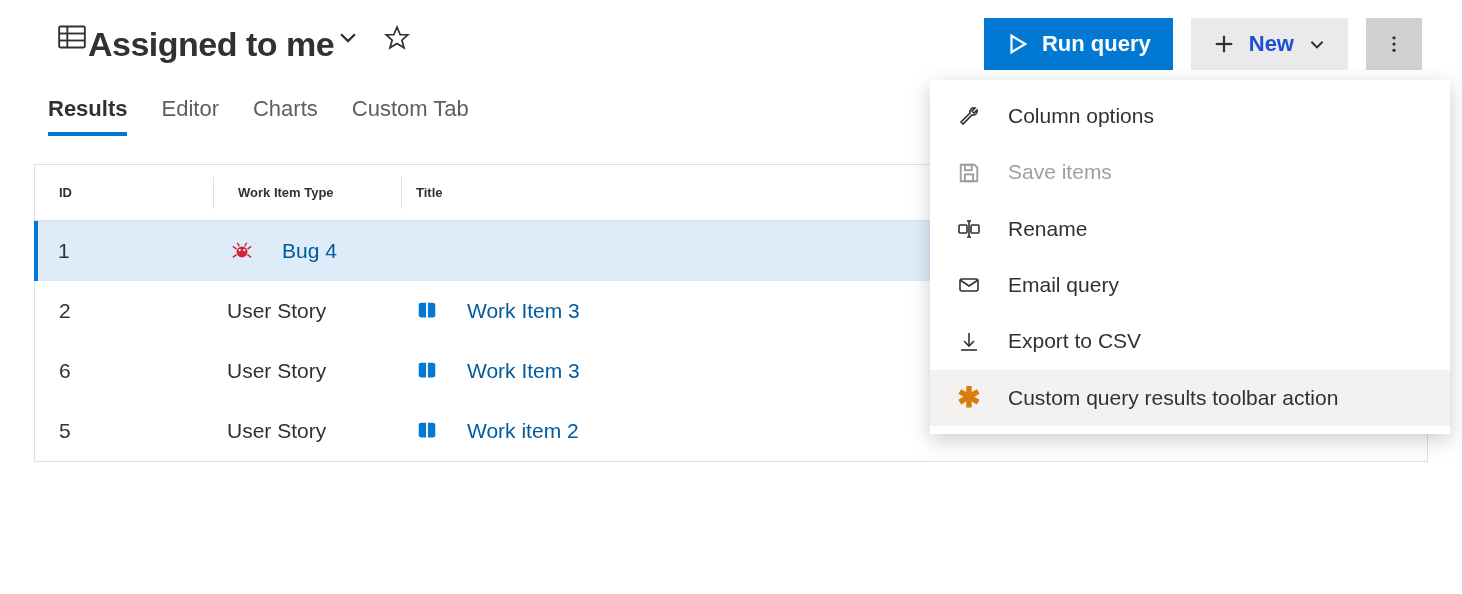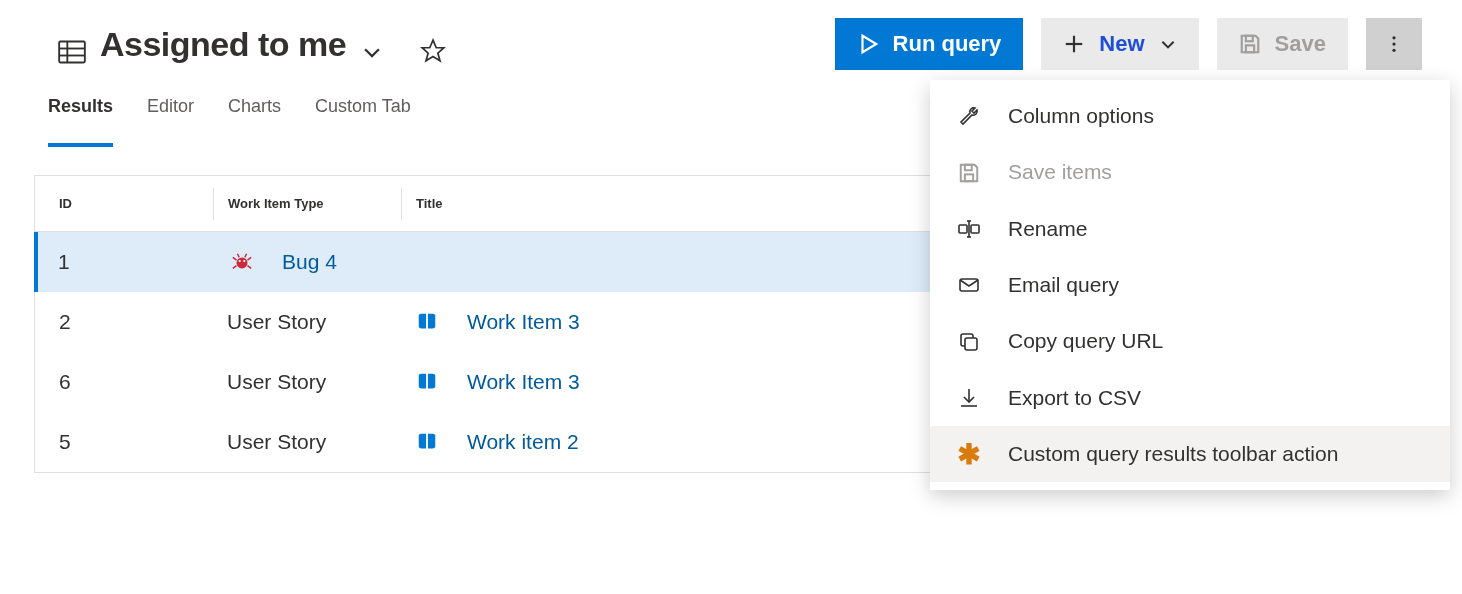--- a/index.html
+++ b/index.html
@@ -17,22 +17,22 @@
 
   
   .header {
     display: flex;
     align-items: center;
     padding: 16px 40px 0 58px;
     height: 72px;
   }
   .title-group {
     display: flex;
-    align-items: flex-end;
-    gap: 14px;
+    align-items: flex-start;
+    gap: 2px;
     flex: 1;
   }
   .query-icon {
     width: 28px;
     height: 24px;
   }
   .page-title {
     font-size: 34px;
     font-weight: 600;
     letter-spacing: -0.5px;
@@ -86,22 +86,22 @@
   .btn svg { flex-shrink: 0; }
 
   
   .tabs {
     display: flex;
     gap: 34px;
     padding: 24px 0 0 48px;
     border-bottom: none;
   }
   .tab {
-    font-size: 18px;
-    padding-bottom: 26px;
+    font-size: 22px;
+    padding-bottom: 10px;
     cursor: pointer;
     color: #605e5c;
     text-align: center;
   }
   .tab.active {
     color: #323130;
     font-weight: 600;
     border-bottom: 4px solid #0078d4;
   }
 
@@ -117,21 +117,21 @@
     align-items: center;
     border-bottom: 1px solid #e1dfdd;
   }
   .th {
     font-weight: 600;
     font-size: 13px;
     color: #323130;
     padding-left: 24px;
   }
   .th-id { width: 178px; }
-  .th-type { width: 188px; border-left:1px solid #e1dfdd; height:32px; display:flex; align-items:center; padding-left:14px;}
+  .th-type { width: 188px; border-left:1px solid #e1dfdd; height:32px; display:flex; align-items:center; padding-left:24px;}
   .th-title { flex: 1; border-left:1px solid #e1dfdd; height:32px; display:flex; align-items:center; padding-left:14px;}
 
   .trow {
     display: flex;
     height: 60px;
     align-items: center;
     font-size: 21px;
   }
   .trow.selected {
     background: #deecf9;
@@ -230,28 +230,20 @@
       <svg viewBox="0 0 16 16" width="22" height="22" fill="none" stroke="#323130" stroke-width="1.6">
         <line x1="8" y1="2" x2="8" y2="14"></line>
           <line x1="2" y1="8" x2="14" y2="8"></line>
       </svg>
       <span>New</span>
       <svg viewBox="0 0 16 16" width="18" height="18" fill="none" stroke="#323130" stroke-width="1.8">
         <polyline points="3,6 8,11 13,6"></polyline>
       </svg>
     </button>
 
-    <button class="btn btn-disabled">
-      <svg viewBox="0 0 16 16" width="22" height="22" fill="none" stroke="#a19f9d" stroke-width="1.6">
-        <path d="M2 2 h10 l2 2 v10 h-12 z"></path>
-          <rect x="5" y="9" width="6" height="5"></rect>
-          <rect x="5" y="2" width="5" height="4"></rect>
-      </svg>
-      <span>Save</span>
-    </button>
 
     <button class="btn btn-icon-only">
       <svg viewBox="0 0 16 16" width="20" height="20" fill="#323130">
         <circle cx="8" cy="3" r="1.3"></circle>
           <circle cx="8" cy="8" r="1.3"></circle>
           <circle cx="8" cy="13" r="1.3"></circle>
       </svg>
     </button>
   </div>
 </div>
@@ -370,29 +362,20 @@
   <div class="menu-item">
     <span class="menu-icon">
       <svg viewBox="0 0 24 24" width="24" height="24" fill="none" stroke="#323130" stroke-width="1.6">
         <rect x="3" y="6" width="18" height="12" rx="2"></rect>
         <polyline points="3,7 12,13 21,7"></polyline>
       </svg>
     </span>
     <span class="menu-label">Email query</span>
   </div>
 
-  <div class="menu-item">
-    <span class="menu-icon">
-      <svg viewBox="0 0 24 24" width="24" height="24" fill="none" stroke="#323130" stroke-width="1.6">
-        <rect x="8" y="8" width="12" height="12" rx="2"></rect>
-        <path d="M16 8 V6 a2 2 0 0 0 -2 -2 H6 a2 2 0 0 0 -2 2 v8 a2 2 0 0 0 2 2 h2"></path>
-      </svg>
-    </span>
-    <span class="menu-label">Copy query URL</span>
-  </div>
 
   <div class="menu-item">
     <span class="menu-icon">
       <svg viewBox="0 0 24 24" width="24" height="24" fill="none" stroke="#323130" stroke-width="1.6">
         <line x1="12" y1="3" x2="12" y2="15"></line>
         <polyline points="7,11 12,16 17,11"></polyline>
         <line x1="4" y1="20" x2="20" y2="20"></line>
       </svg>
     </span>
     <span class="menu-label">Export to CSV</span>

